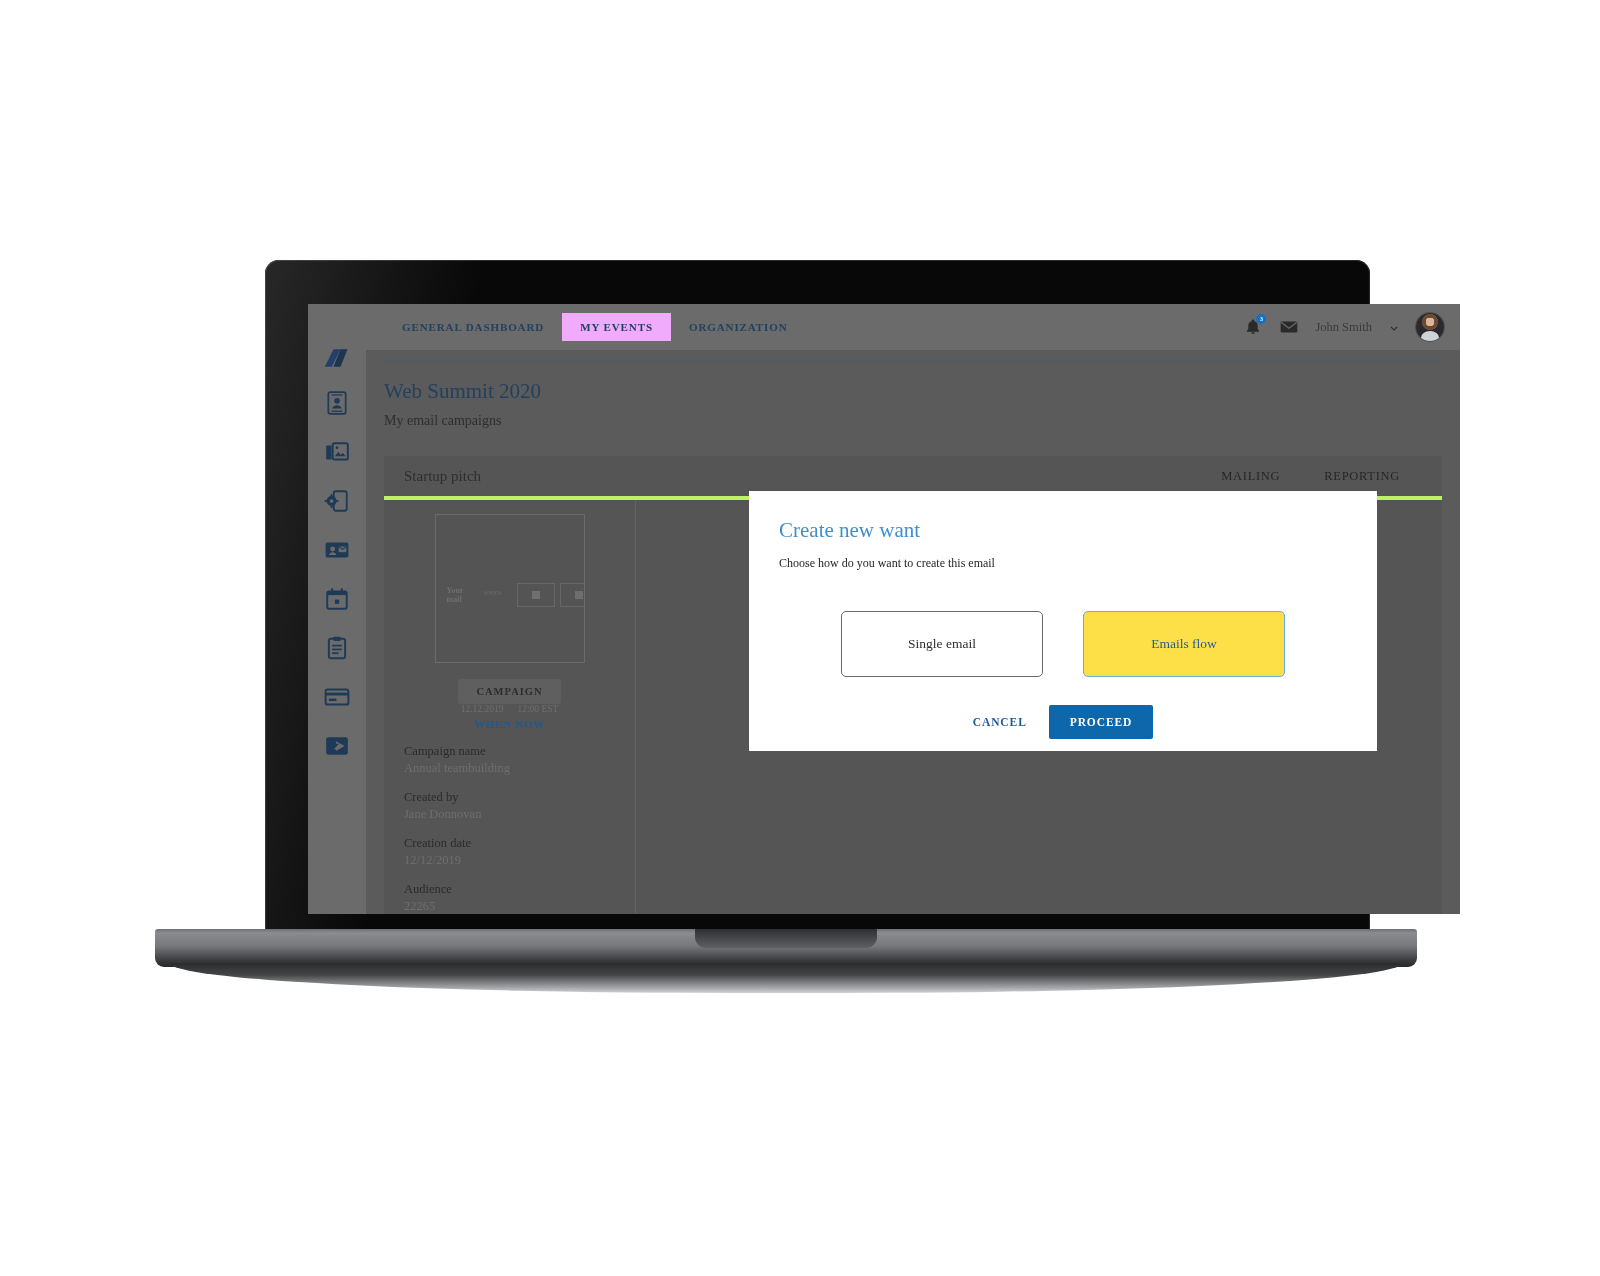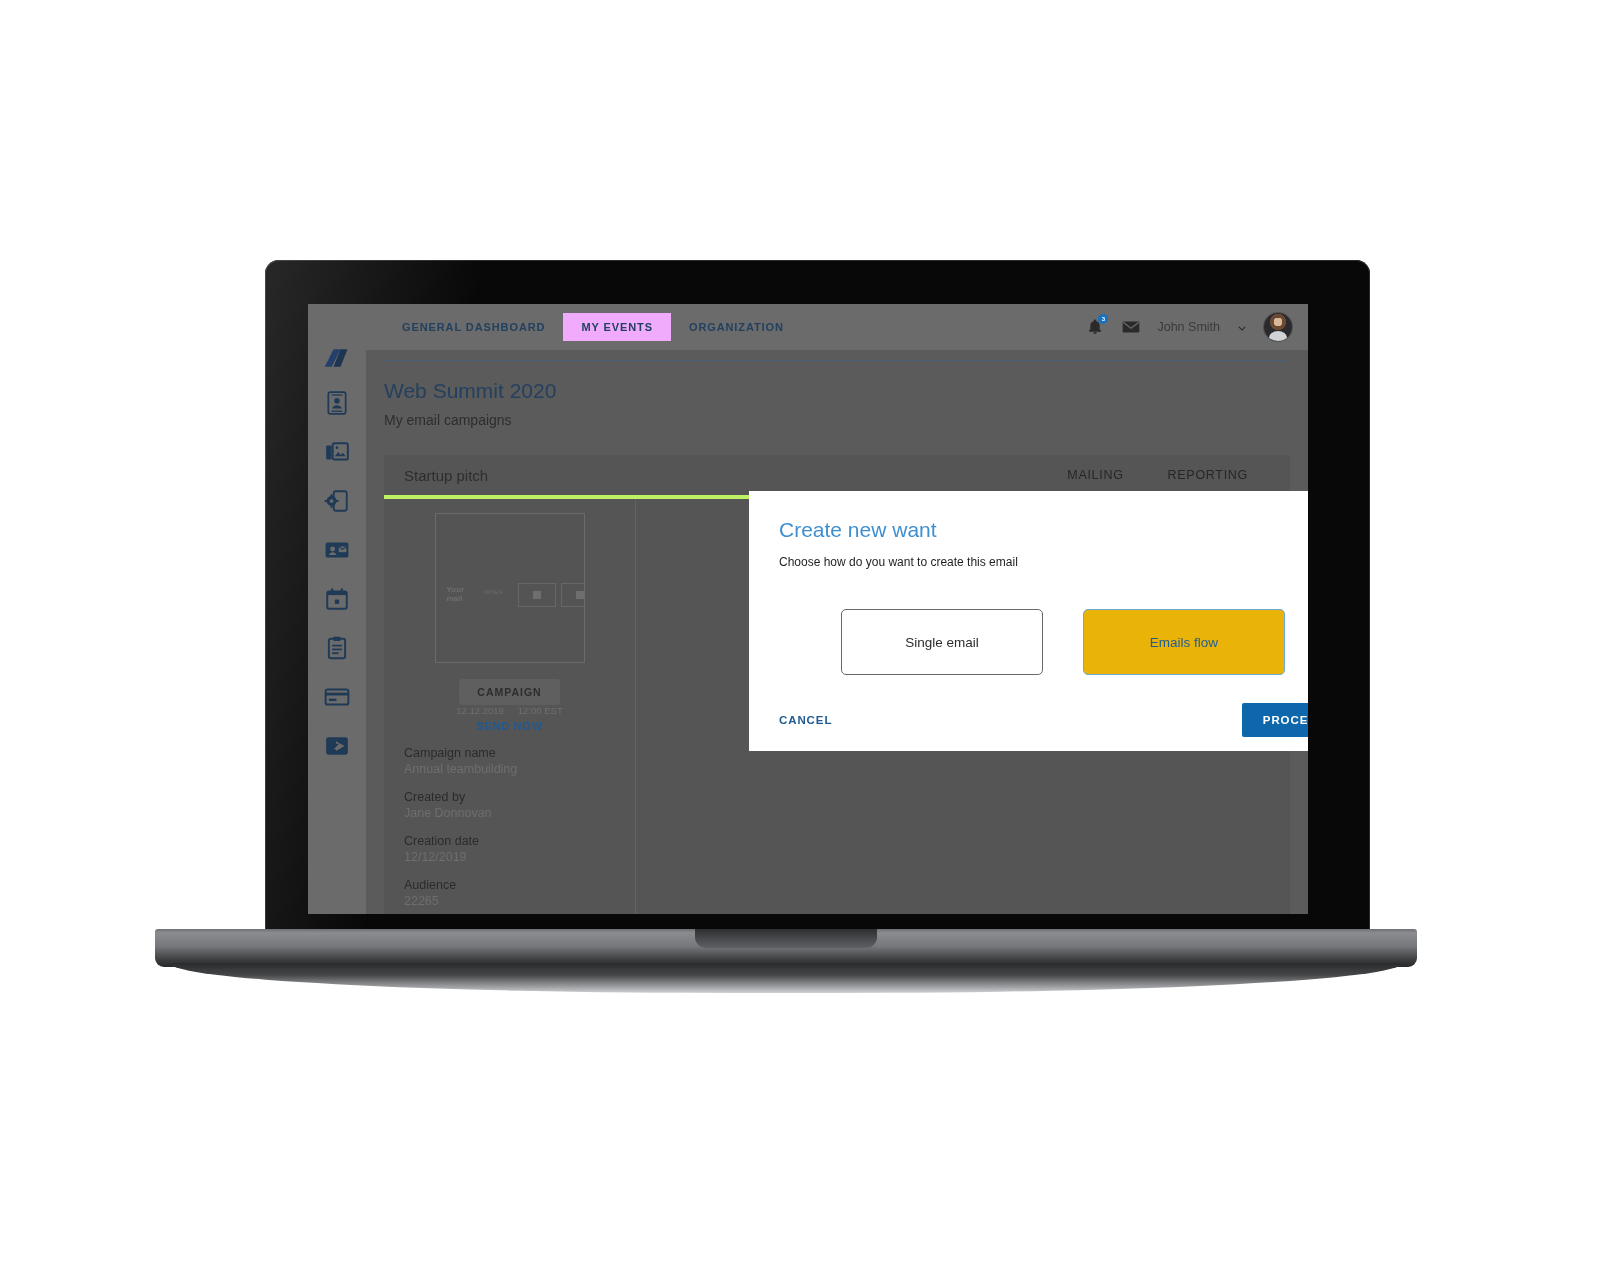--- a/index.html
+++ b/index.html
@@ -27,23 +27,24 @@
   #laptop-lid::before{
     content:"";
     position:absolute; left:0; top:0; width:100%; height:100%;
     border-radius: 14px 14px 3px 3px;
     background: linear-gradient(100deg, rgba(255,255,255,.13) 0%, rgba(255,255,255,0) 18%);
     pointer-events:none;
   }
   #screen {
     position: absolute;
     left: 43px; top: 44px;
-    width: 1000px; height: 610px;
+    width: 1152px; height: 610px;
     background: #5b5b5b;
     overflow: hidden;
+    font-family: Liberation Serif, serif;
   }
 
   
   #laptop-base {
     position: absolute;
     left: 155px; top: 929px;
     width: 1262px; height: 38px;
     background: linear-gradient(180deg,#6e6f72 0%,#8a8c8f 10%,#76787b 45%,#3b3c3e 82%,#272829 100%);
     border-radius: 3px 3px 9px 9px;
   }
@@ -181,22 +182,22 @@
   }
   #modal-title { font-size: 21px; color: #3f8fd0; font-weight: normal; }
   #modal-subtitle { font-size: 12px; color:#1f1f1f; margin-top: 13px; }
   #choice-row { display:flex; gap: 40px; margin-top: 40px; padding-left: 62px; }
   .choice {
     width: 202px; height: 66px; border-radius: 5px;
     display:flex; align-items:center; justify-content:center;
     font-size: 13.5px;
   }
   .choice.unselected { background:#ffffff; border:1px solid #6a6a6a; color:#2d2d2d; }
-  .choice.selected { background:#eab308; border:1px solid #6aaad6; color:#1f5d96; }
-  #modal-actions { display:flex; align-items:center; justify-content:space-between; gap: 22px; margin-top: 28px; }
+  .choice.selected { background:#fde047; border:1px solid #6aaad6; color:#1f5d96; }
+  #modal-actions { display:flex; align-items:center; justify-content:center; gap: 22px; margin-top: 28px; }
   #cancel-button { font-size:11.5px; font-weight:bold; letter-spacing:.9px; color:#1f5a93; background:none; border:none; font-family:inherit; }
   #proceed-button {
     font-size:11.5px; font-weight:bold; letter-spacing:.9px; color:#ffffff;
     background:#0f67ab; border:none; padding: 11px 21px; border-radius:2px; font-family:inherit;
   }
 </style>
 </head>
 <body>
 
 <div id="laptop-mockup">
@@ -353,21 +354,21 @@
                       <span></span>
                       <span></span>
                     </div>
                 </div>
 
                 <div id="campaign-pill">CAMPAIGN</div>
                 <div id="schedule-row">
                   <span>12.12.2019</span>
                   <span>12:00 EST</span>
                 </div>
-                <div id="send-now">SEND NOW</div>
+                <div id="send-now">WHEN NOW</div>
 
                 <div class="field">
                   <div class="field-label">Campaign name</div>
                   <div class="field-value">Annual teambuilding</div>
                 </div>
                 <div class="field">
                   <div class="field-label">Created by</div>
                   <div class="field-value">Jane Donnovan</div>
                 </div>
                 <div class="field">

